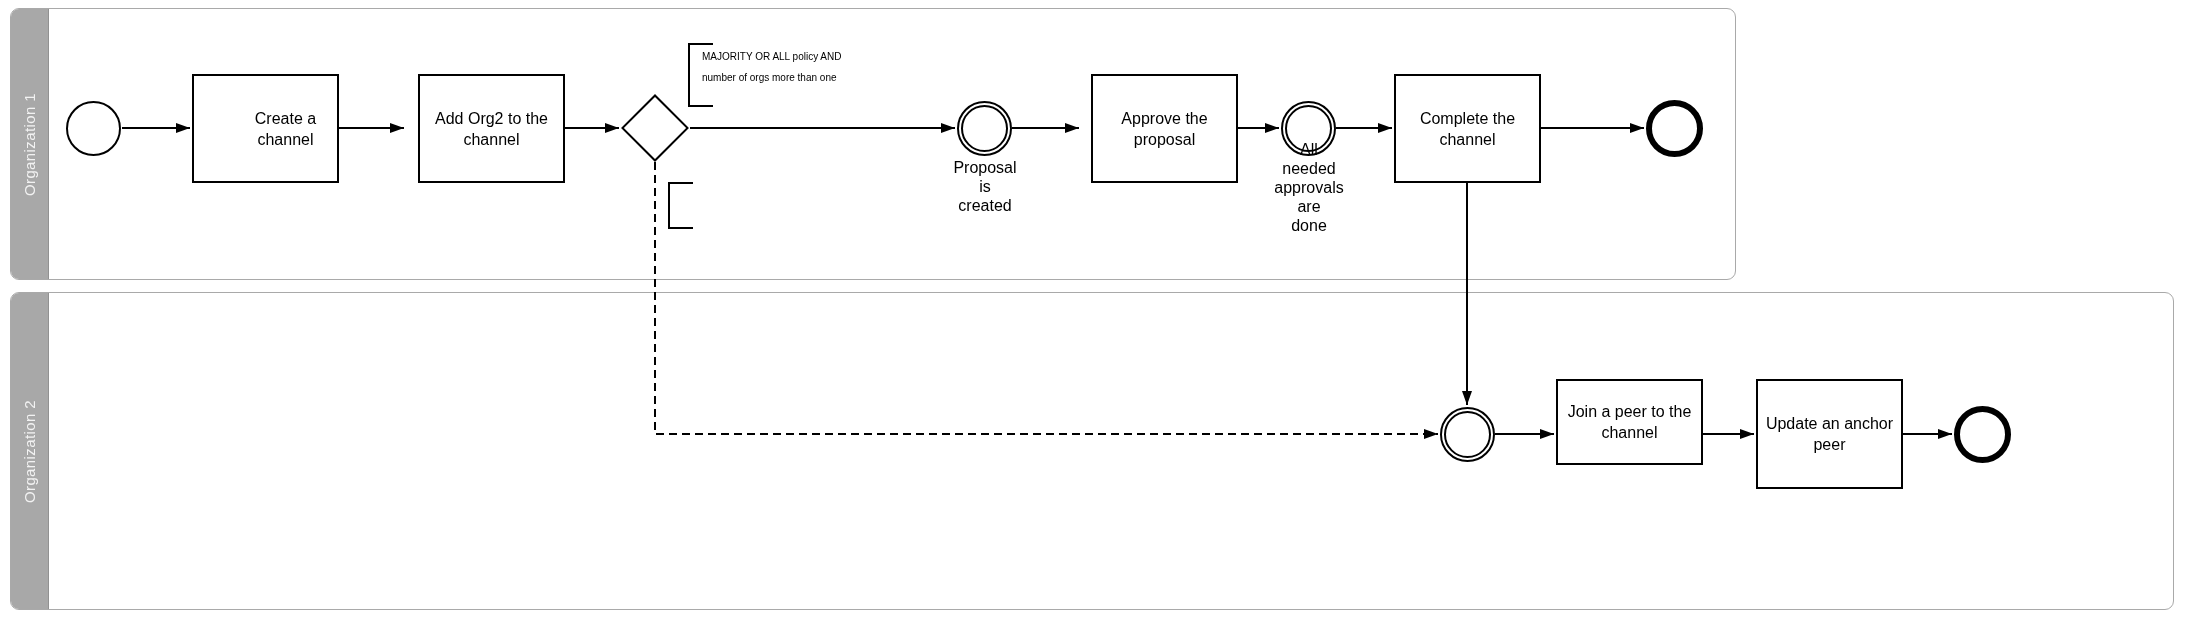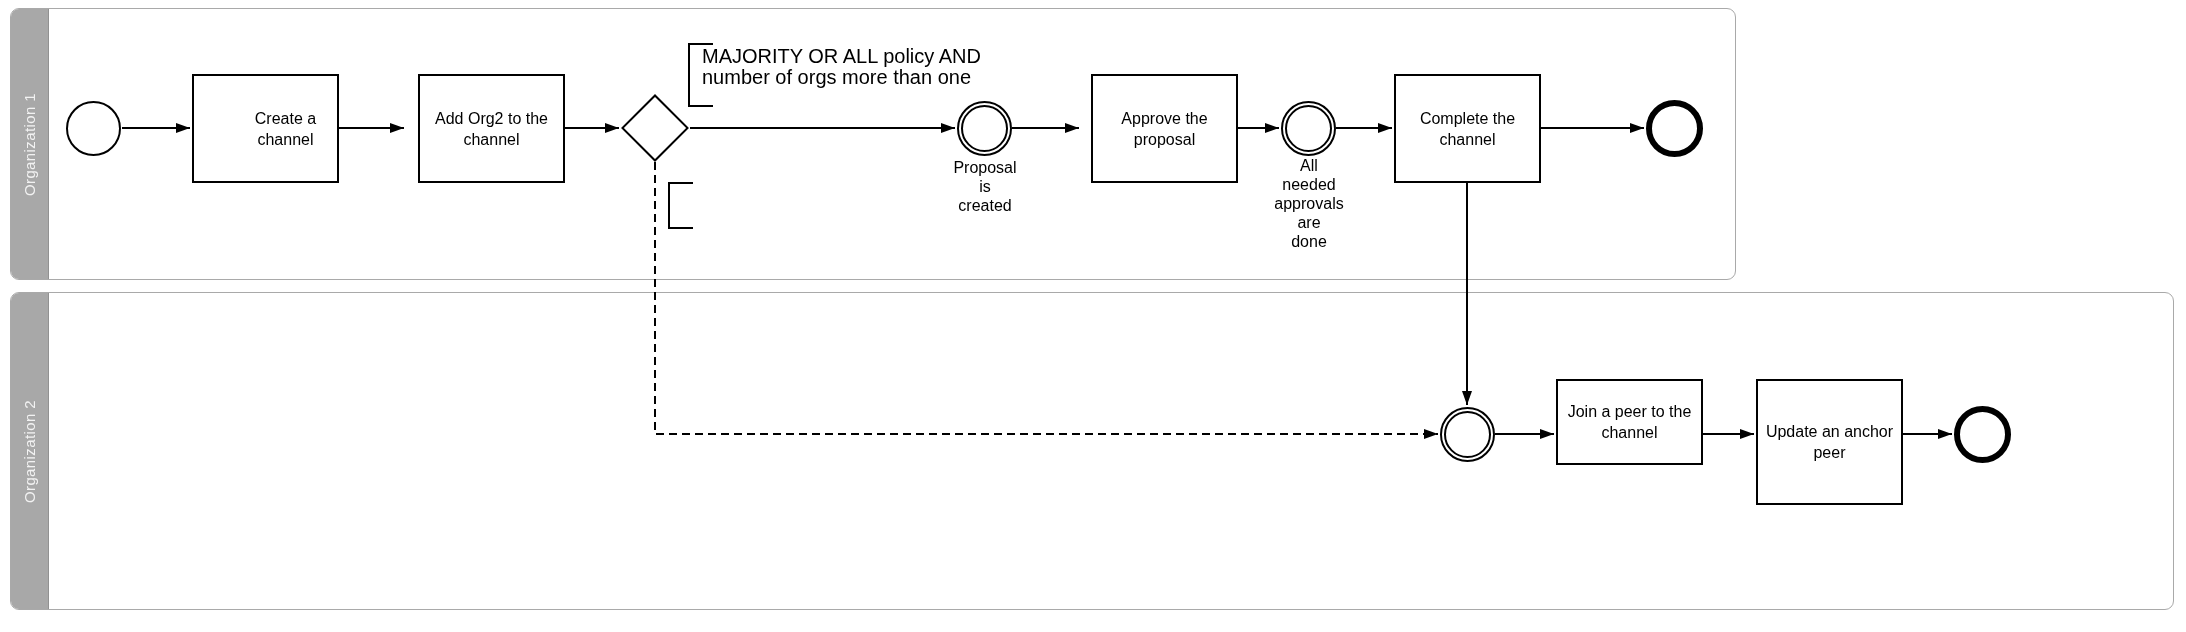--- a/index.html
+++ b/index.html
@@ -88,21 +88,21 @@
   .caption {
     position: absolute;
     text-align: center;
     font-size: 16px;
     line-height: 19px;
     white-space: pre-line;
   }
   .flow-label {
     position: absolute;
     text-align: left;
-    font-size: 20px;
+    font-size: 10px;
     line-height: 21px;
     white-space: pre-line;
   }
 </style>
 </head>
 <body>
 
 <div class="canvas">
 
   <div class="lane lane1">
@@ -167,30 +167,30 @@
 
   <div class="event end" style="left:1646px; top:100px;"></div>
 
   <div class="event" style="left:1440px; top:407px;">
     <div class="ring"></div>
   </div>
 
   <div class="task" style="left:1556px; top:379px; height:86px;">Join a peer to the
 channel</div>
 
-  <div class="task" style="left:1756px; top:379px; height:126px;">Update an anchor
+  <div class="task" style="left:1756px; top:379px; height:110px;">Update an anchor
 peer</div>
 
   <div class="event end" style="left:1954px; top:406px;"></div>
 
   <div class="caption" style="left:925px; top:158px; width:120px;">Proposal
 is
 created</div>
 
-  <div class="caption" style="left:1249px; top:156px; width:120px;">All
+  <div class="caption" style="left:1249px; top:140px; width:120px;">All
 needed
 approvals
 are
 done</div>
 
 
   <div class="flow-label" style="left:702px; top:46px;">MAJORITY OR ALL policy AND
 number of orgs more than one</div>
 
 

